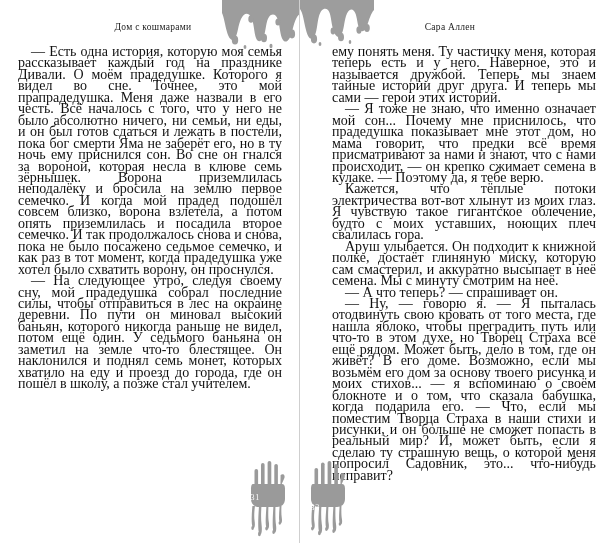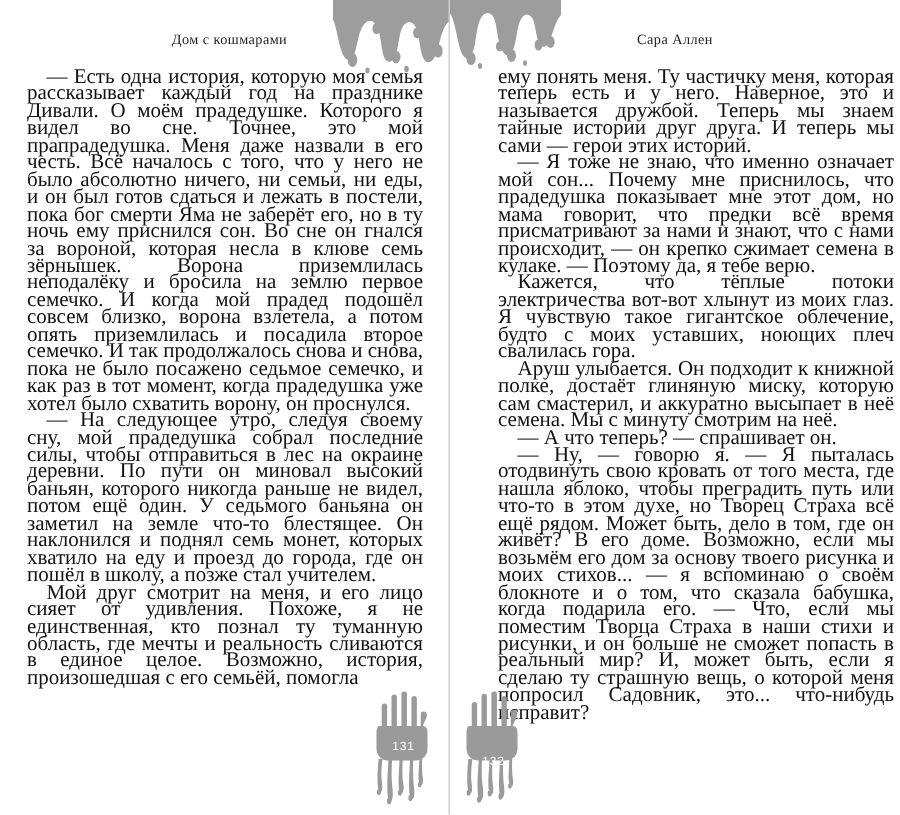--- a/index.html
+++ b/index.html
@@ -121,22 +121,21 @@
     z-index: 4;
   }
   .folio-left { right: 8px; }
   .folio-right { left: 6px; }
 
   .folio-num {
     position: absolute;
     left: 0;
     width: 100%;
     top: 34px;
-    text-align: center;
-    font-family: Liberation Sans, sans-serif;
+    font-family: Liberation Serif, serif;
     font-size: 8px;
     letter-spacing: 0.6px;
     color: #ffffff;
     z-index: 6;
   }
   .folio-right .folio-num { top: 44px; }
 </style>
 </head>
 <body>
 
@@ -156,21 +155,20 @@
           <ellipse cx="49" cy="46" rx="1.5" ry="2.2"></ellipse>
           <ellipse cx="23" cy="47" rx="1.4" ry="2"></ellipse>
         </g>
       </svg>
 
       <div class="running-head">Дом с кошмарами</div>
 
       <div class="textblock">
         <p>— Есть одна история, которую моя семья рассказывает каждый год на празднике Дивали. О моём прадедушке. Которого я видел во сне. Точнее, это мой прапрадедушка. Меня даже назвали в его честь. Всё началось с того, что у него не было абсолютно ничего, ни семьи, ни еды, и он был готов сдаться и лежать в постели, пока бог смерти Яма не заберёт его, но в ту ночь ему приснился сон. Во сне он гнался за вороной, которая несла в клюве семь зёрнышек. Ворона приземлилась неподалёку и бросила на землю первое семечко. И когда мой прадед подошёл совсем близко, ворона взлетела, а потом опять приземлилась и посадила второе семечко. И так продолжалось снова и снова, пока не было посажено седьмое семечко, и как раз в тот момент, когда прадедушка уже хотел было схватить ворону, он проснулся.</p>
         <p>— На следующее утро, следуя своему сну, мой прадедушка собрал последние силы, чтобы отправиться в лес на окраине деревни. По пути он миновал высокий баньян, которого никогда раньше не видел, потом ещё один. У седьмого баньяна он заметил на земле что-то блестящее. Он наклонился и поднял семь монет, которых хватило на еду и проезд до города, где он пошёл в школу, а позже стал учителем.</p>
-        <p>Мой друг смотрит на меня, и его лицо сияет от удивления. Похоже, я не единственная, кто познал ту туманную область, где мечты и реальность сливаются в единое целое. Возможно, история, произошедшая с его семьёй, помогла</p>
       </div>
 
       <div class="folio folio-left">
         <svg viewBox="0 0 46 80" width="46" height="80">
           <g fill="#9a9a9a">
             <rect x="8.5" y="10" width="3.6" height="17" rx="1.8"></rect>
             <rect x="15" y="4" width="3.6" height="23" rx="1.8"></rect>
             <rect x="21.6" y="2" width="3.7" height="25" rx="1.85"></rect>
             <rect x="28.3" y="5" width="3.6" height="22" rx="1.8"></rect>
             <path d="M34.6,16 C37.4,14 39.6,16.6 38.2,19.6 L34.4,28 Z"></path>

